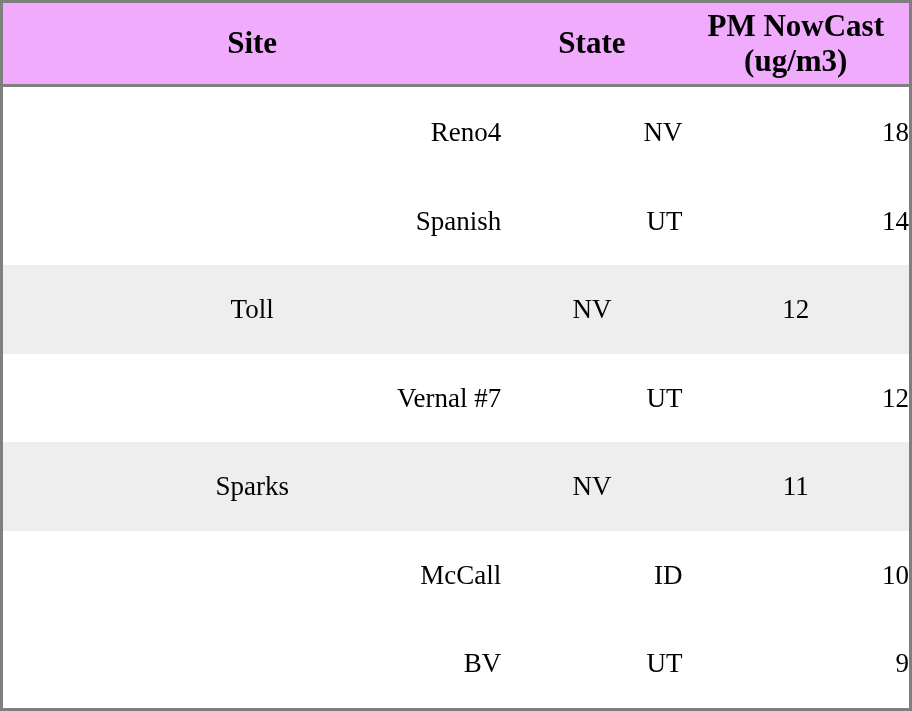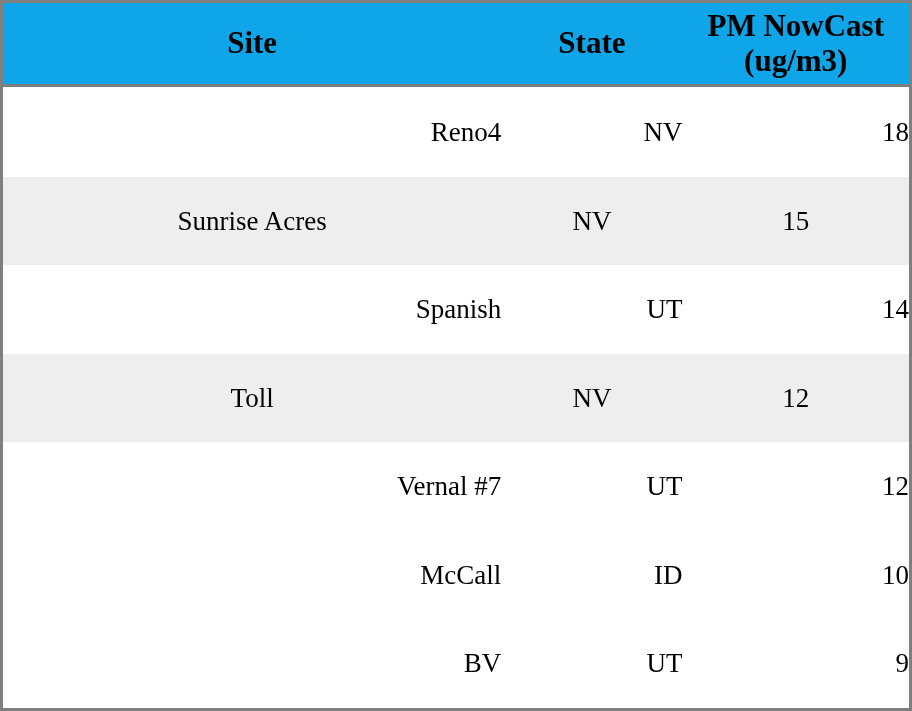--- a/index.html
+++ b/index.html
@@ -20,21 +20,21 @@
     background: #ffffff;
     overflow: hidden;
   }
   table.aqi-table {
     width: 100%;
     height: 100%;
     border-collapse: collapse;
     table-layout: fixed;
   }
   table.aqi-table thead th {
-    background: #0ea5e9;
+    background: #f0abfc;
     color: #000000;
     font-family: "Liberation Serif", serif;
     font-weight: bold;
     font-size: 31px;
     line-height: 1.12;
     text-align: center;
     vertical-align: middle;
     padding: 6px 21px;
     border-bottom: 3px solid #7f7f7f;
   }
@@ -75,39 +75,39 @@
         <th>State</th>
         <th>PM NowCast (ug/m3)</th>
       </tr>
     </thead>
     <tbody id="table-body">
         <tr class="row-even">
           <td>Reno4</td>
           <td>NV</td>
           <td>18</td>
         </tr>
-        <tr class="row-odd">
-          <td>Sunrise Acres</td>
-          <td>NV</td>
-          <td>15</td>
-        </tr>
         <tr class="row-even">
           <td>Spanish</td>
           <td>UT</td>
           <td>14</td>
         </tr>
         <tr class="row-odd">
           <td>Toll</td>
           <td>NV</td>
           <td>12</td>
         </tr>
         <tr class="row-even">
           <td>Vernal #7</td>
           <td>UT</td>
           <td>12</td>
+        </tr>
+        <tr class="row-odd">
+          <td>Sparks</td>
+          <td>NV</td>
+          <td>11</td>
         </tr>
         <tr class="row-even">
           <td>McCall</td>
           <td>ID</td>
           <td>10</td>
         </tr>
         <tr class="row-even">
           <td>BV</td>
           <td>UT</td>
           <td>9</td>

